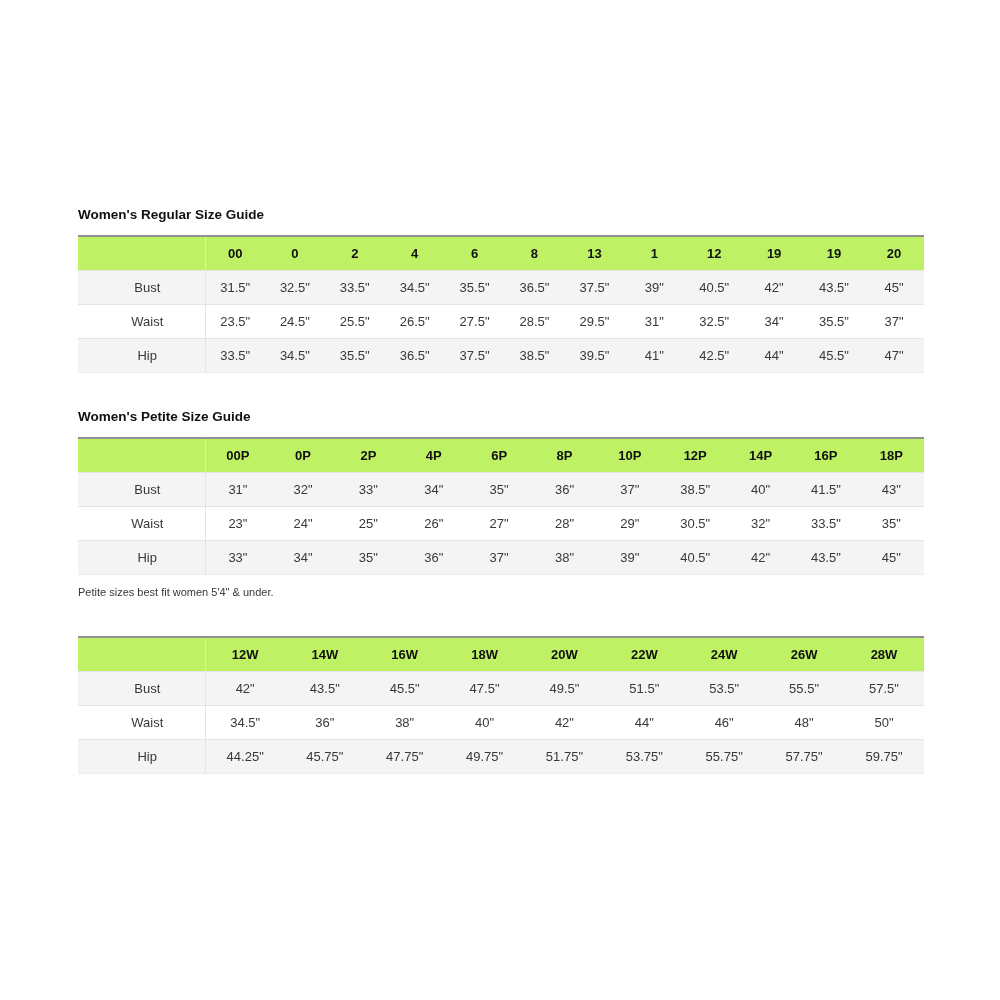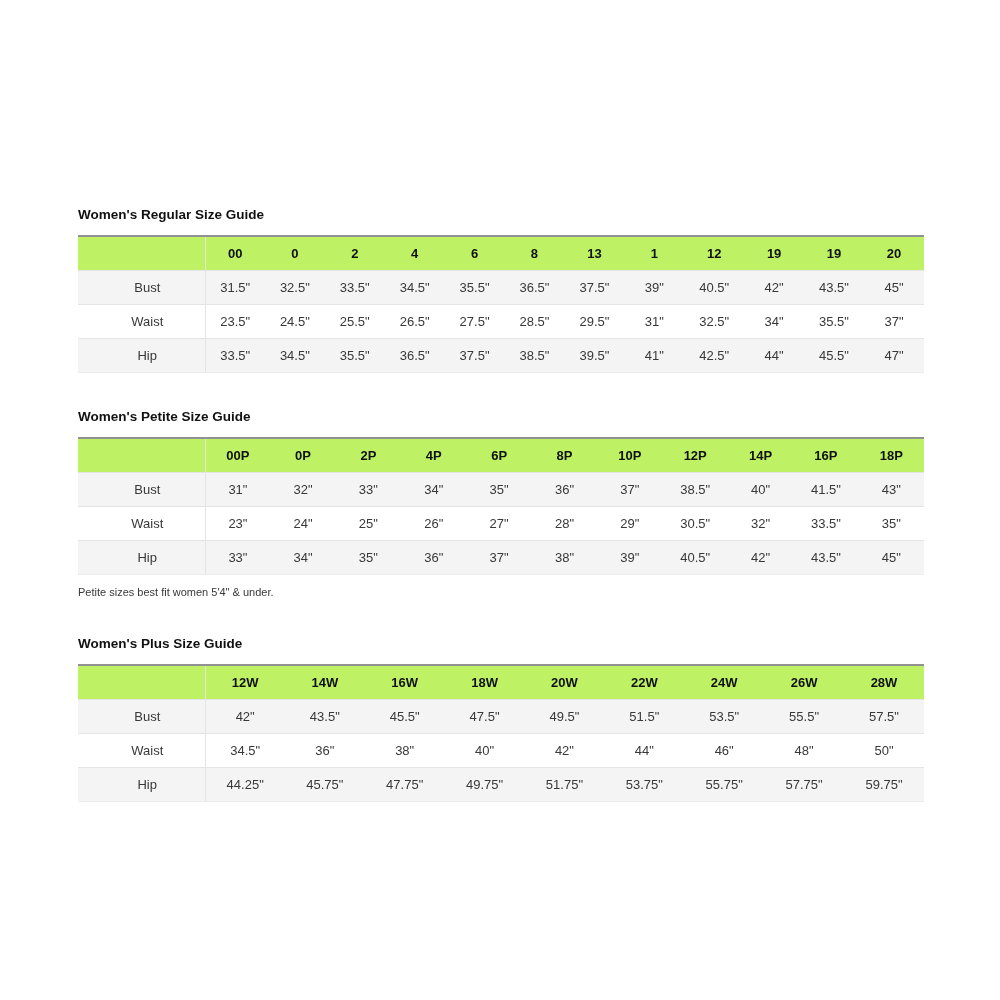--- a/index.html
+++ b/index.html
@@ -215,21 +215,20 @@
             <td>42"</td>
             <td>43.5"</td>
             <td>45"</td>
           </tr>
         </tbody>
     </table>
     <p class="table-note">Petite sizes best fit women 5'4" &amp; under.</p>
   </section>
 
   <section class="size-section">
-    <h3 class="section-title">Women's Plus Size Guide</h3>
     <table class="size-table">
       <thead>
           <tr>
             <th class="label-col"></th>
             <th>12W</th>
             <th>14W</th>
             <th>16W</th>
             <th>18W</th>
             <th>20W</th>
             <th>22W</th>

